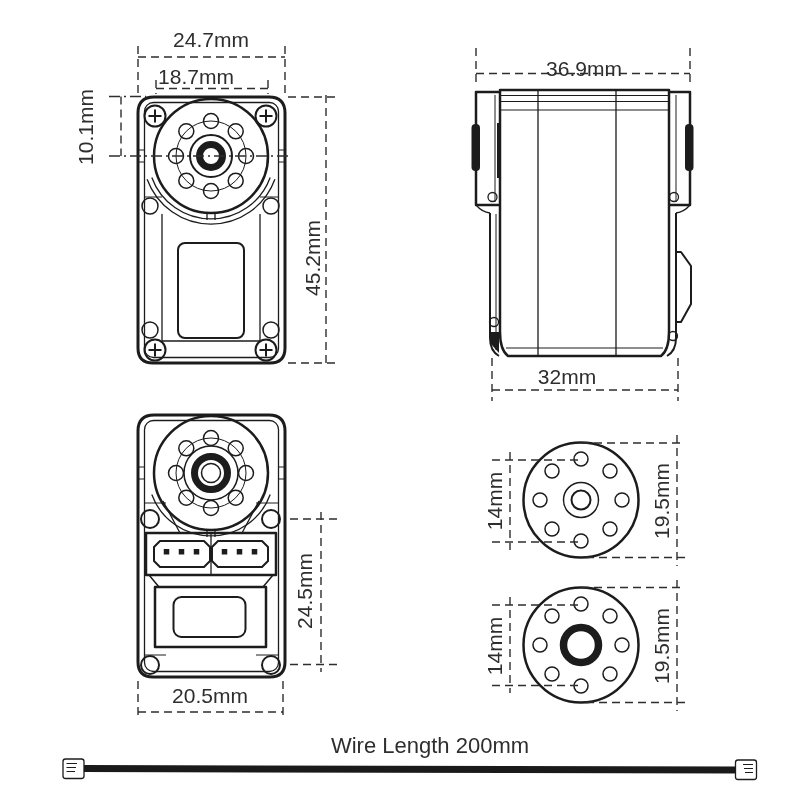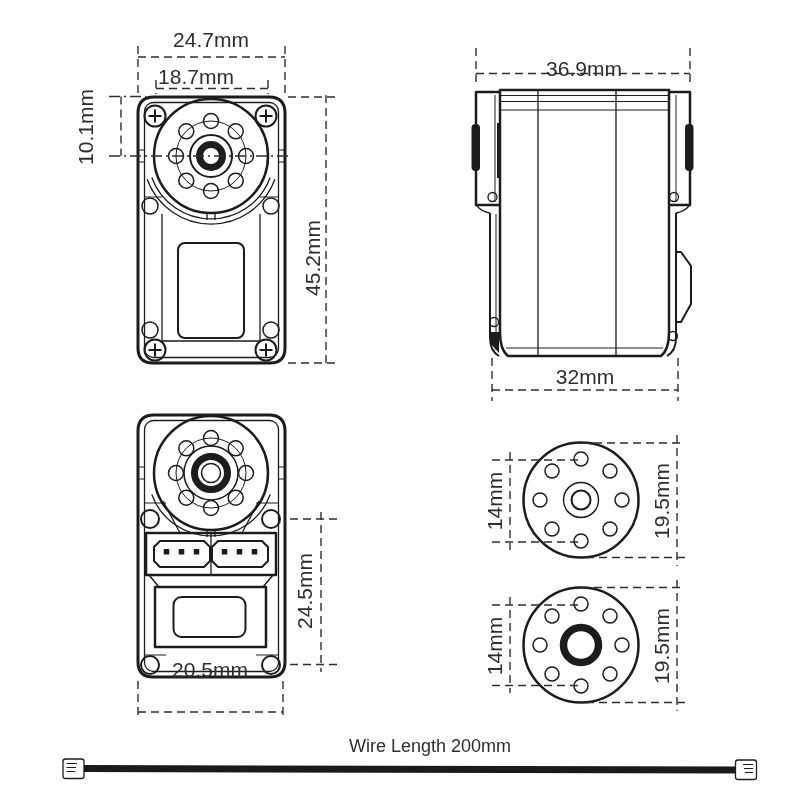--- a/index.html
+++ b/index.html
@@ -24,21 +24,21 @@
   .fw{fill:#ffffff;stroke:var(--line);}
   .cable{stroke:var(--cable);stroke-width:7;fill:none;stroke-linecap:round;}
   .dim path{stroke:var(--dim);fill:none;stroke-width:1.4;stroke-dasharray:8 5;}
   .dim path.cl{stroke-dasharray:11 4 2 4;}
   
   .dim-label{
     position:absolute;color:var(--text);font-size:21px;line-height:1;
     white-space:nowrap;transform:translate(-50%,-50%);
   }
   .rot{transform:translate(-50%,-50%) rotate(-90deg);}
-  .wire-label{font-size:18px;}
+  .wire-label{font-size:22px;}
 </style>
 </head>
 <body>
 
 <div class="canvas">
 
   <svg width="800" height="800" viewBox="0 0 800 800">
 
     <g>
       <path class="ln s3" d="M146,97 H261 Q277,97 277,113 V348 Q277,363 262,363 H145 Q130,363 130,348 V113 Q130,97 146,97 Z"></path>
@@ -262,21 +262,21 @@
         <path d="M573,587.5 H677"></path>
         <path d="M578,702.5 H677"></path>
     </g>
   </svg>
 
   <div class="dim-label" style="left:203px;top:39px">24.7mm</div>
   <div class="dim-label" style="left:188px;top:76px">18.7mm</div>
   <div class="dim-label rot" style="left:77px;top:127px">10.1mm</div>
   <div class="dim-label rot" style="left:304px;top:258px">45.2mm</div>
   <div class="dim-label" style="left:576px;top:68px">36.9mm</div>
-  <div class="dim-label" style="left:577px;top:376px">32mm</div>
+  <div class="dim-label" style="left:559px;top:376px">32mm</div>
   <div class="dim-label rot" style="left:296px;top:591px">24.5mm</div>
-  <div class="dim-label" style="left:202px;top:669px">20.5mm</div>
+  <div class="dim-label" style="left:202px;top:695px">20.5mm</div>
   <div class="dim-label rot" style="left:486px;top:501px">14mm</div>
   <div class="dim-label rot" style="left:653px;top:501px">19.5mm</div>
   <div class="dim-label rot" style="left:486px;top:646px">14mm</div>
   <div class="dim-label rot" style="left:653px;top:646px">19.5mm</div>
   <div class="dim-label wire-label" style="left:422px;top:746px">Wire Length 200mm</div>
 </div>
 
 </body></html>

